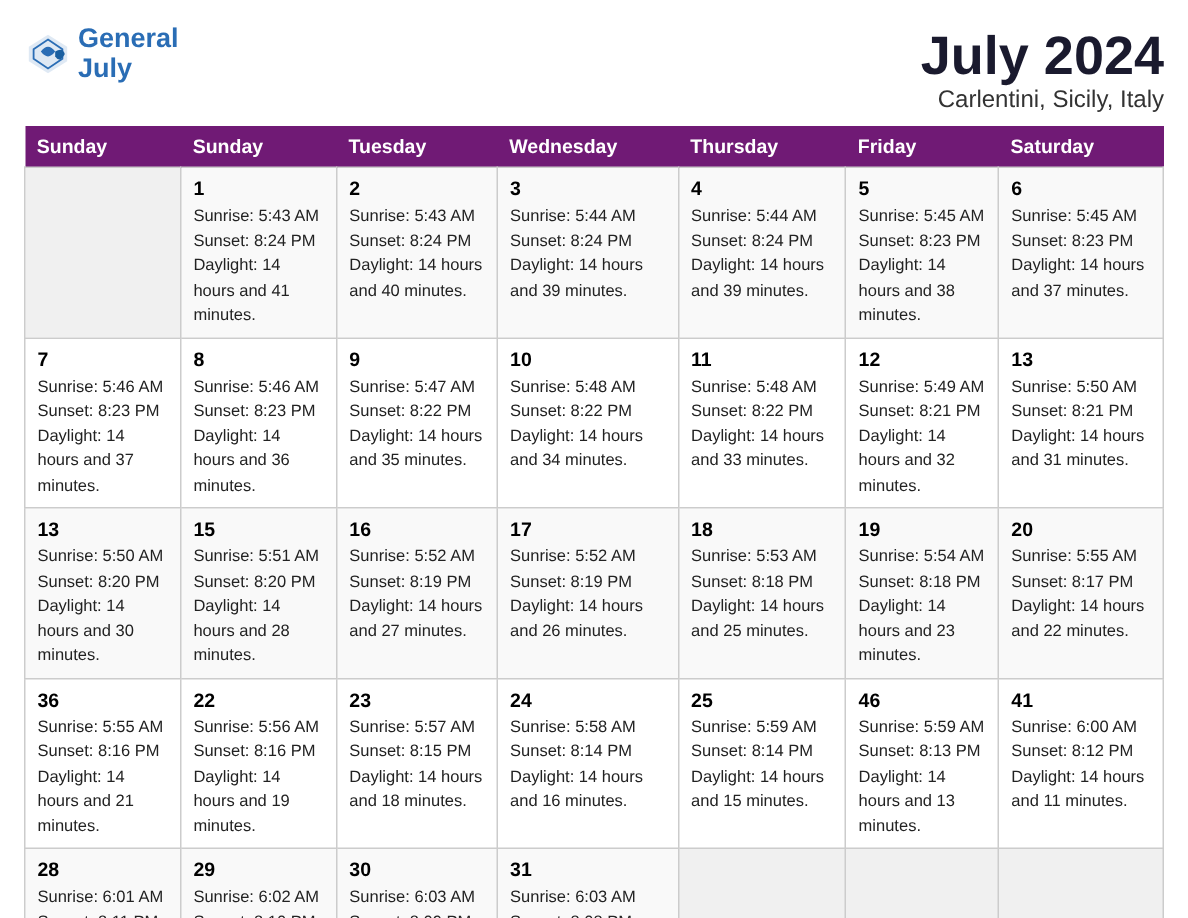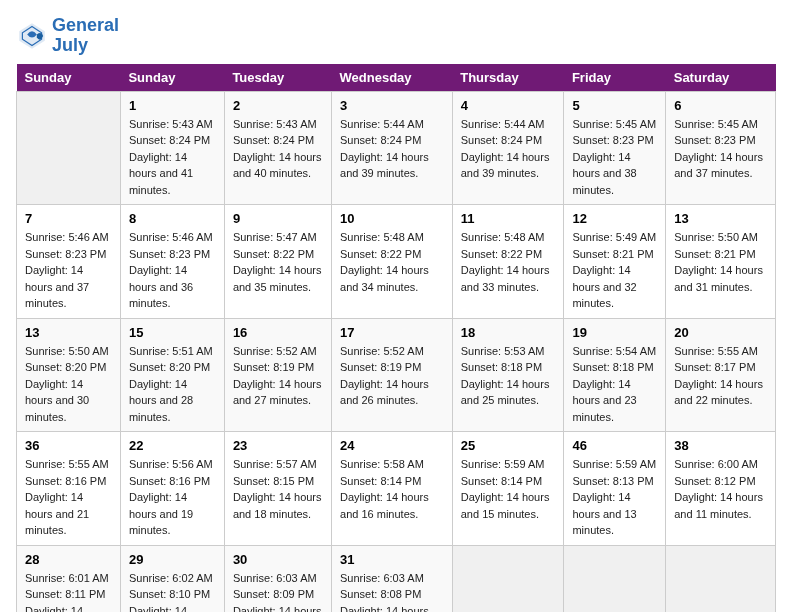--- a/index.html
+++ b/index.html
@@ -91,20 +91,24 @@
       <polygon points="20,4 36,14 36,26 20,36 4,26 4,14" fill="#2a6db5" opacity="0.15"></polygon>
       <polygon points="20,8 32,16 32,24 20,32 8,24 8,16" fill="none" stroke="#2a6db5" stroke-width="1.5"></polygon>
       <path d="M14,18 Q20,10 26,18 Q20,26 14,18Z" fill="#2a6db5"></path>
       <path d="M26,18 Q32,14 34,20 Q30,28 26,22Z" fill="#1a5fa0"></path>
     </svg>
     <div class="logo-text">
       <div><span>General</span></div>
       <div><span>July</span></div>
     </div>
   </div>
+  <div class="title-block">
+    <div class="main-title">July 2024</div>
+    <div class="subtitle">Carlentini, Sicily, Italy</div>
+  </div>
 </div>
 
 <table>
   <thead>
     <tr>
     <th>Sunday</th>
         <th>Sunday</th>
         <th>Tuesday</th>
         <th>Wednesday</th>
         <th>Thursday</th>
@@ -219,21 +223,21 @@
         </td>
         <td>
           <div class="day-num">25</div>
           <div class="day-info">Sunrise: 5:59 AM<br>Sunset: 8:14 PM<br>Daylight: 14 hours and 15 minutes.</div>
         </td>
         <td>
           <div class="day-num">46</div>
           <div class="day-info">Sunrise: 5:59 AM<br>Sunset: 8:13 PM<br>Daylight: 14 hours and 13 minutes.</div>
         </td>
         <td>
-          <div class="day-num">38</div>
+          <div class="day-num">41</div>
           <div class="day-info">Sunrise: 6:00 AM<br>Sunset: 8:12 PM<br>Daylight: 14 hours and 11 minutes.</div>
         </td>
       </tr>
       <tr>
         <td>
           <div class="day-num">28</div>
           <div class="day-info">Sunrise: 6:01 AM<br>Sunset: 8:11 PM<br>Daylight: 14 hours and 10 minutes.</div>
         </td>
         <td>
           <div class="day-num">29</div>

